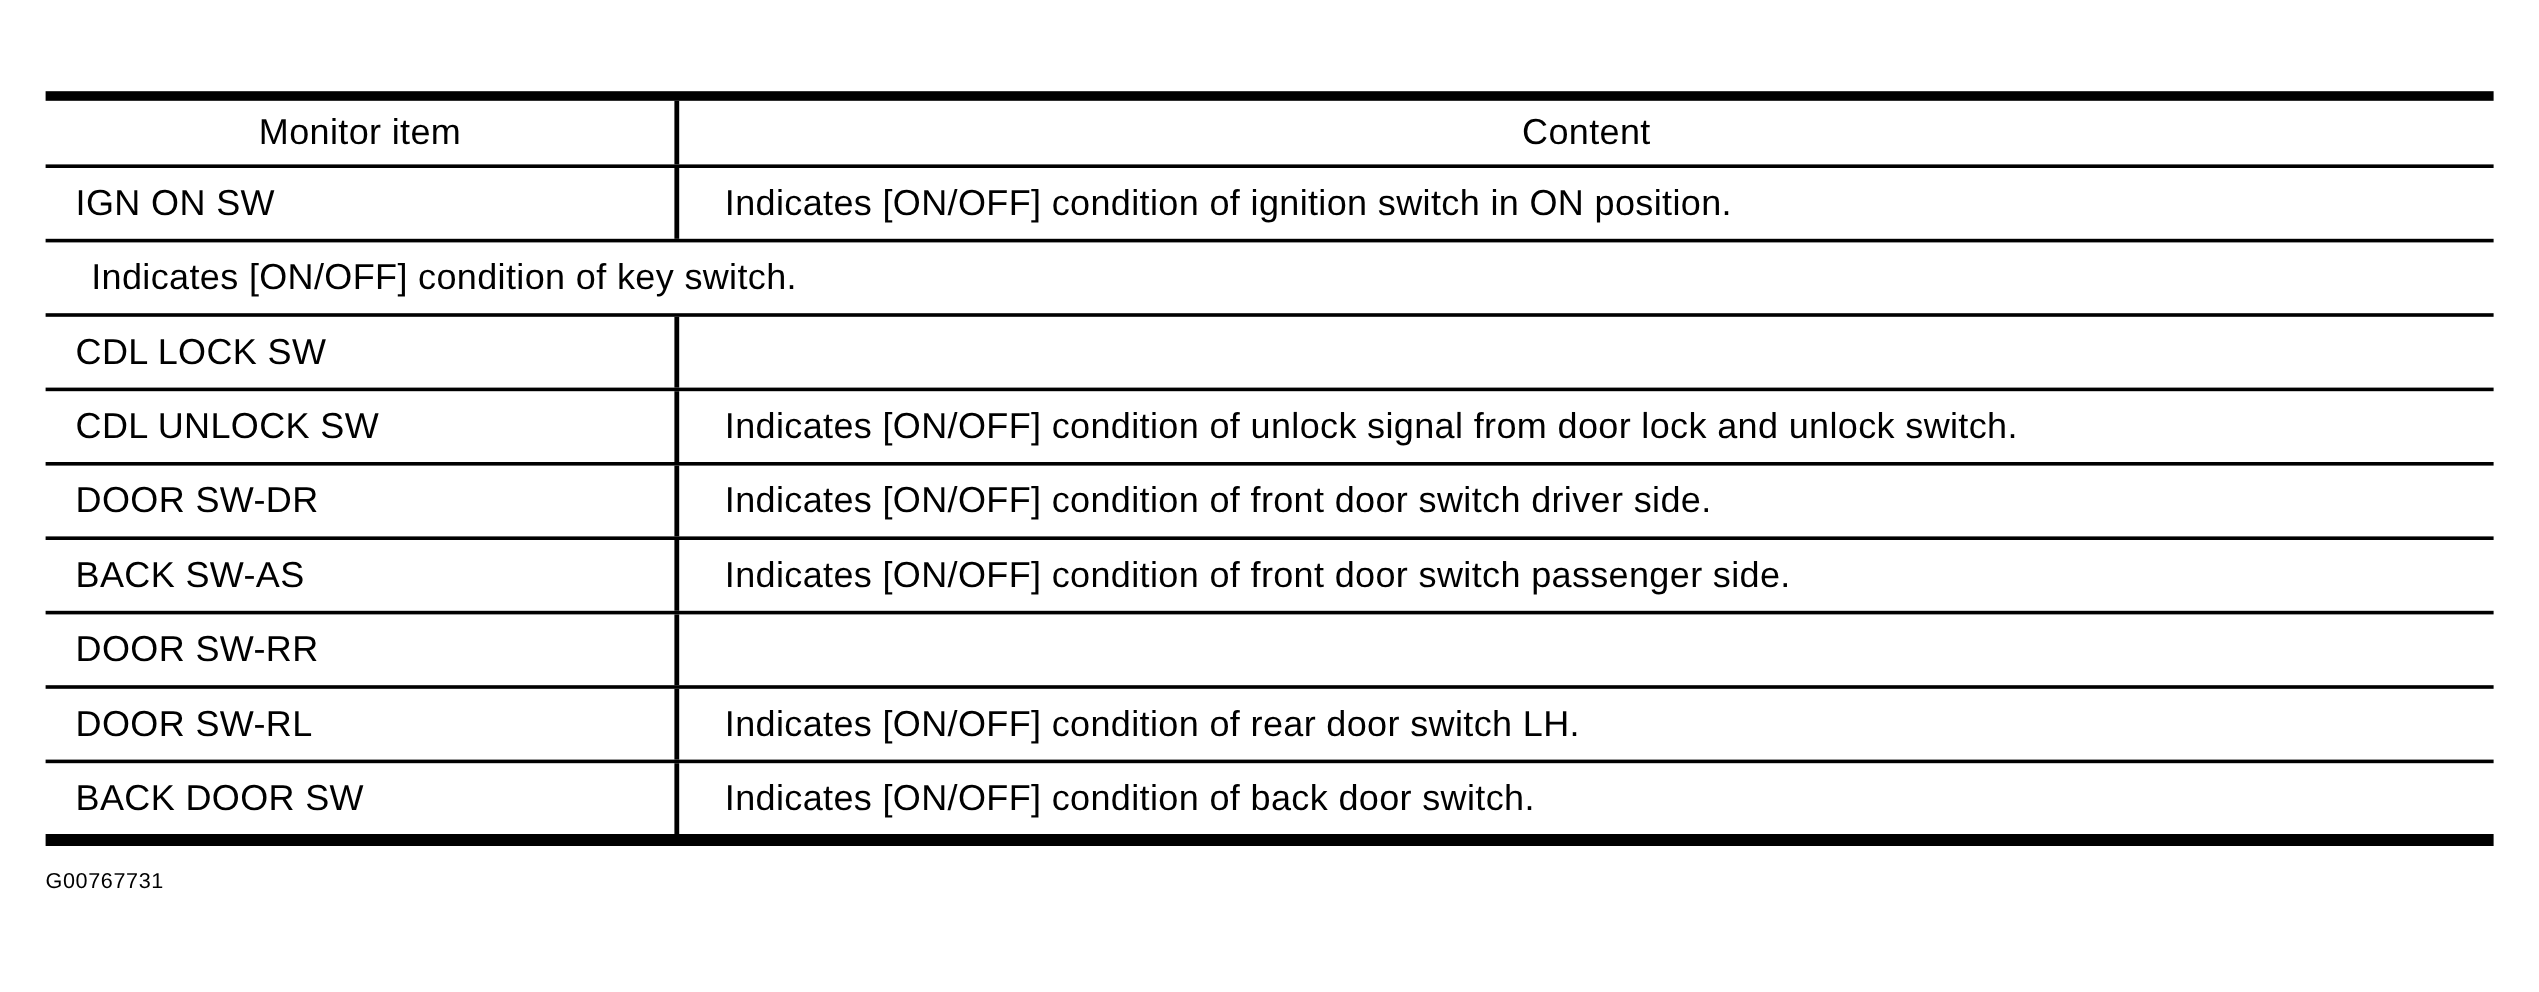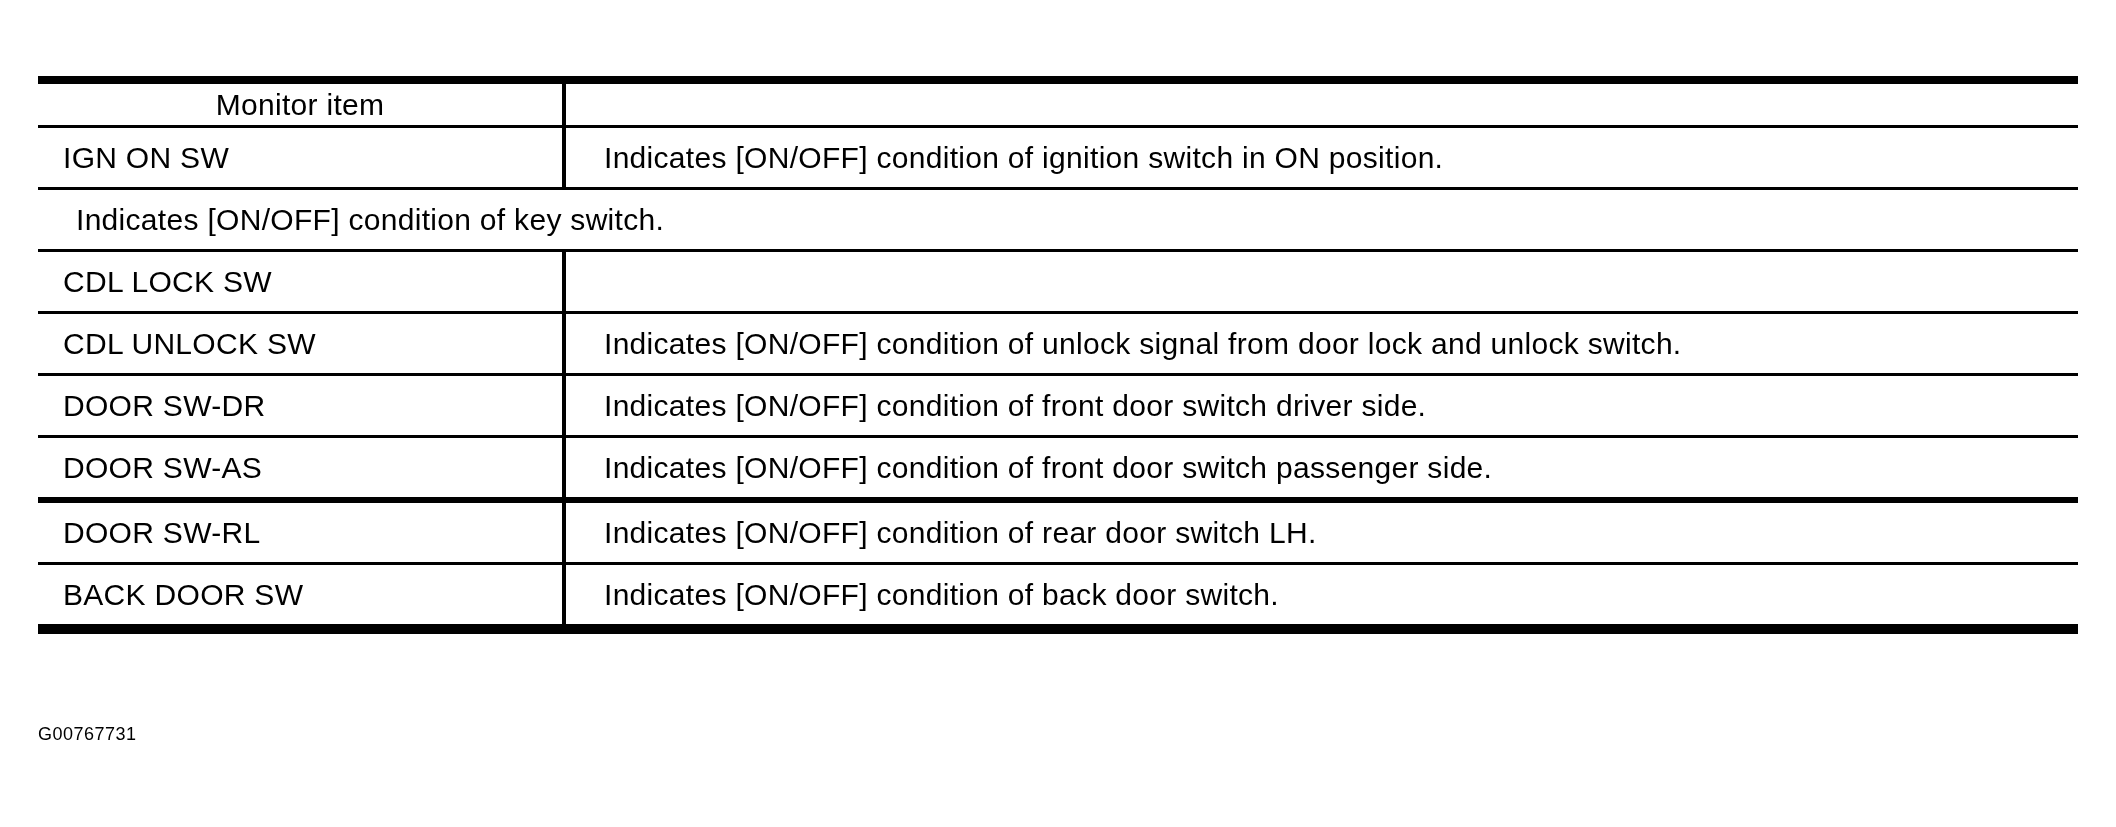--- a/index.html
+++ b/index.html
@@ -43,21 +43,21 @@
   }
   .cell-item {
     width: 528px;
     flex: 0 0 528px;
     border-right: 4px solid #000000;
   }
   .cell-content {
     flex: 1 1 auto;
   }
   .t-header .cell {
-    height: 41px;
+    height: 53px;
     justify-content: center;
     text-align: center;
   }
   .t-body .cell {
     min-height: 59px;
   }
   .t-body .cell-item {
     padding-left: 25px;
   }
   .t-body .cell-content {
@@ -73,20 +73,21 @@
   }
 </style>
 </head>
 <body>
 
 <div class="page">
 
   <div class="doc-table">
     <div class="t-row t-header">
       <div class="cell cell-item">Monitor item</div>
+      <div class="cell cell-content">Content</div>
     </div>
     <div class="t-body">
         <div class="t-row">
     <div class="cell cell-item">IGN ON SW</div>
     <div class="cell cell-content">Indicates [ON/OFF] condition of ignition switch in ON position.</div>
   </div>
         <div class="t-row">
     <div class="cell cell-content">Indicates [ON/OFF] condition of key switch.</div>
   </div>
         <div class="t-row">
@@ -94,24 +95,25 @@
   </div>
         <div class="t-row">
     <div class="cell cell-item">CDL UNLOCK SW</div>
     <div class="cell cell-content">Indicates [ON/OFF] condition of unlock signal from door lock and unlock switch.</div>
   </div>
         <div class="t-row">
     <div class="cell cell-item">DOOR SW-DR</div>
     <div class="cell cell-content">Indicates [ON/OFF] condition of front door switch driver side.</div>
   </div>
         <div class="t-row">
-    <div class="cell cell-item">DOOR SW-AS</div>
+    <div class="cell cell-item">BACK SW-AS</div>
     <div class="cell cell-content">Indicates [ON/OFF] condition of front door switch passenger side.</div>
   </div>
         <div class="t-row">
+    <div class="cell cell-item">DOOR SW-RR</div>
   </div>
         <div class="t-row">
     <div class="cell cell-item">DOOR SW-RL</div>
     <div class="cell cell-content">Indicates [ON/OFF] condition of rear door switch LH.</div>
   </div>
         <div class="t-row">
     <div class="cell cell-item">BACK DOOR SW</div>
     <div class="cell cell-content">Indicates [ON/OFF] condition of back door switch.</div>
   </div>
       </div>

